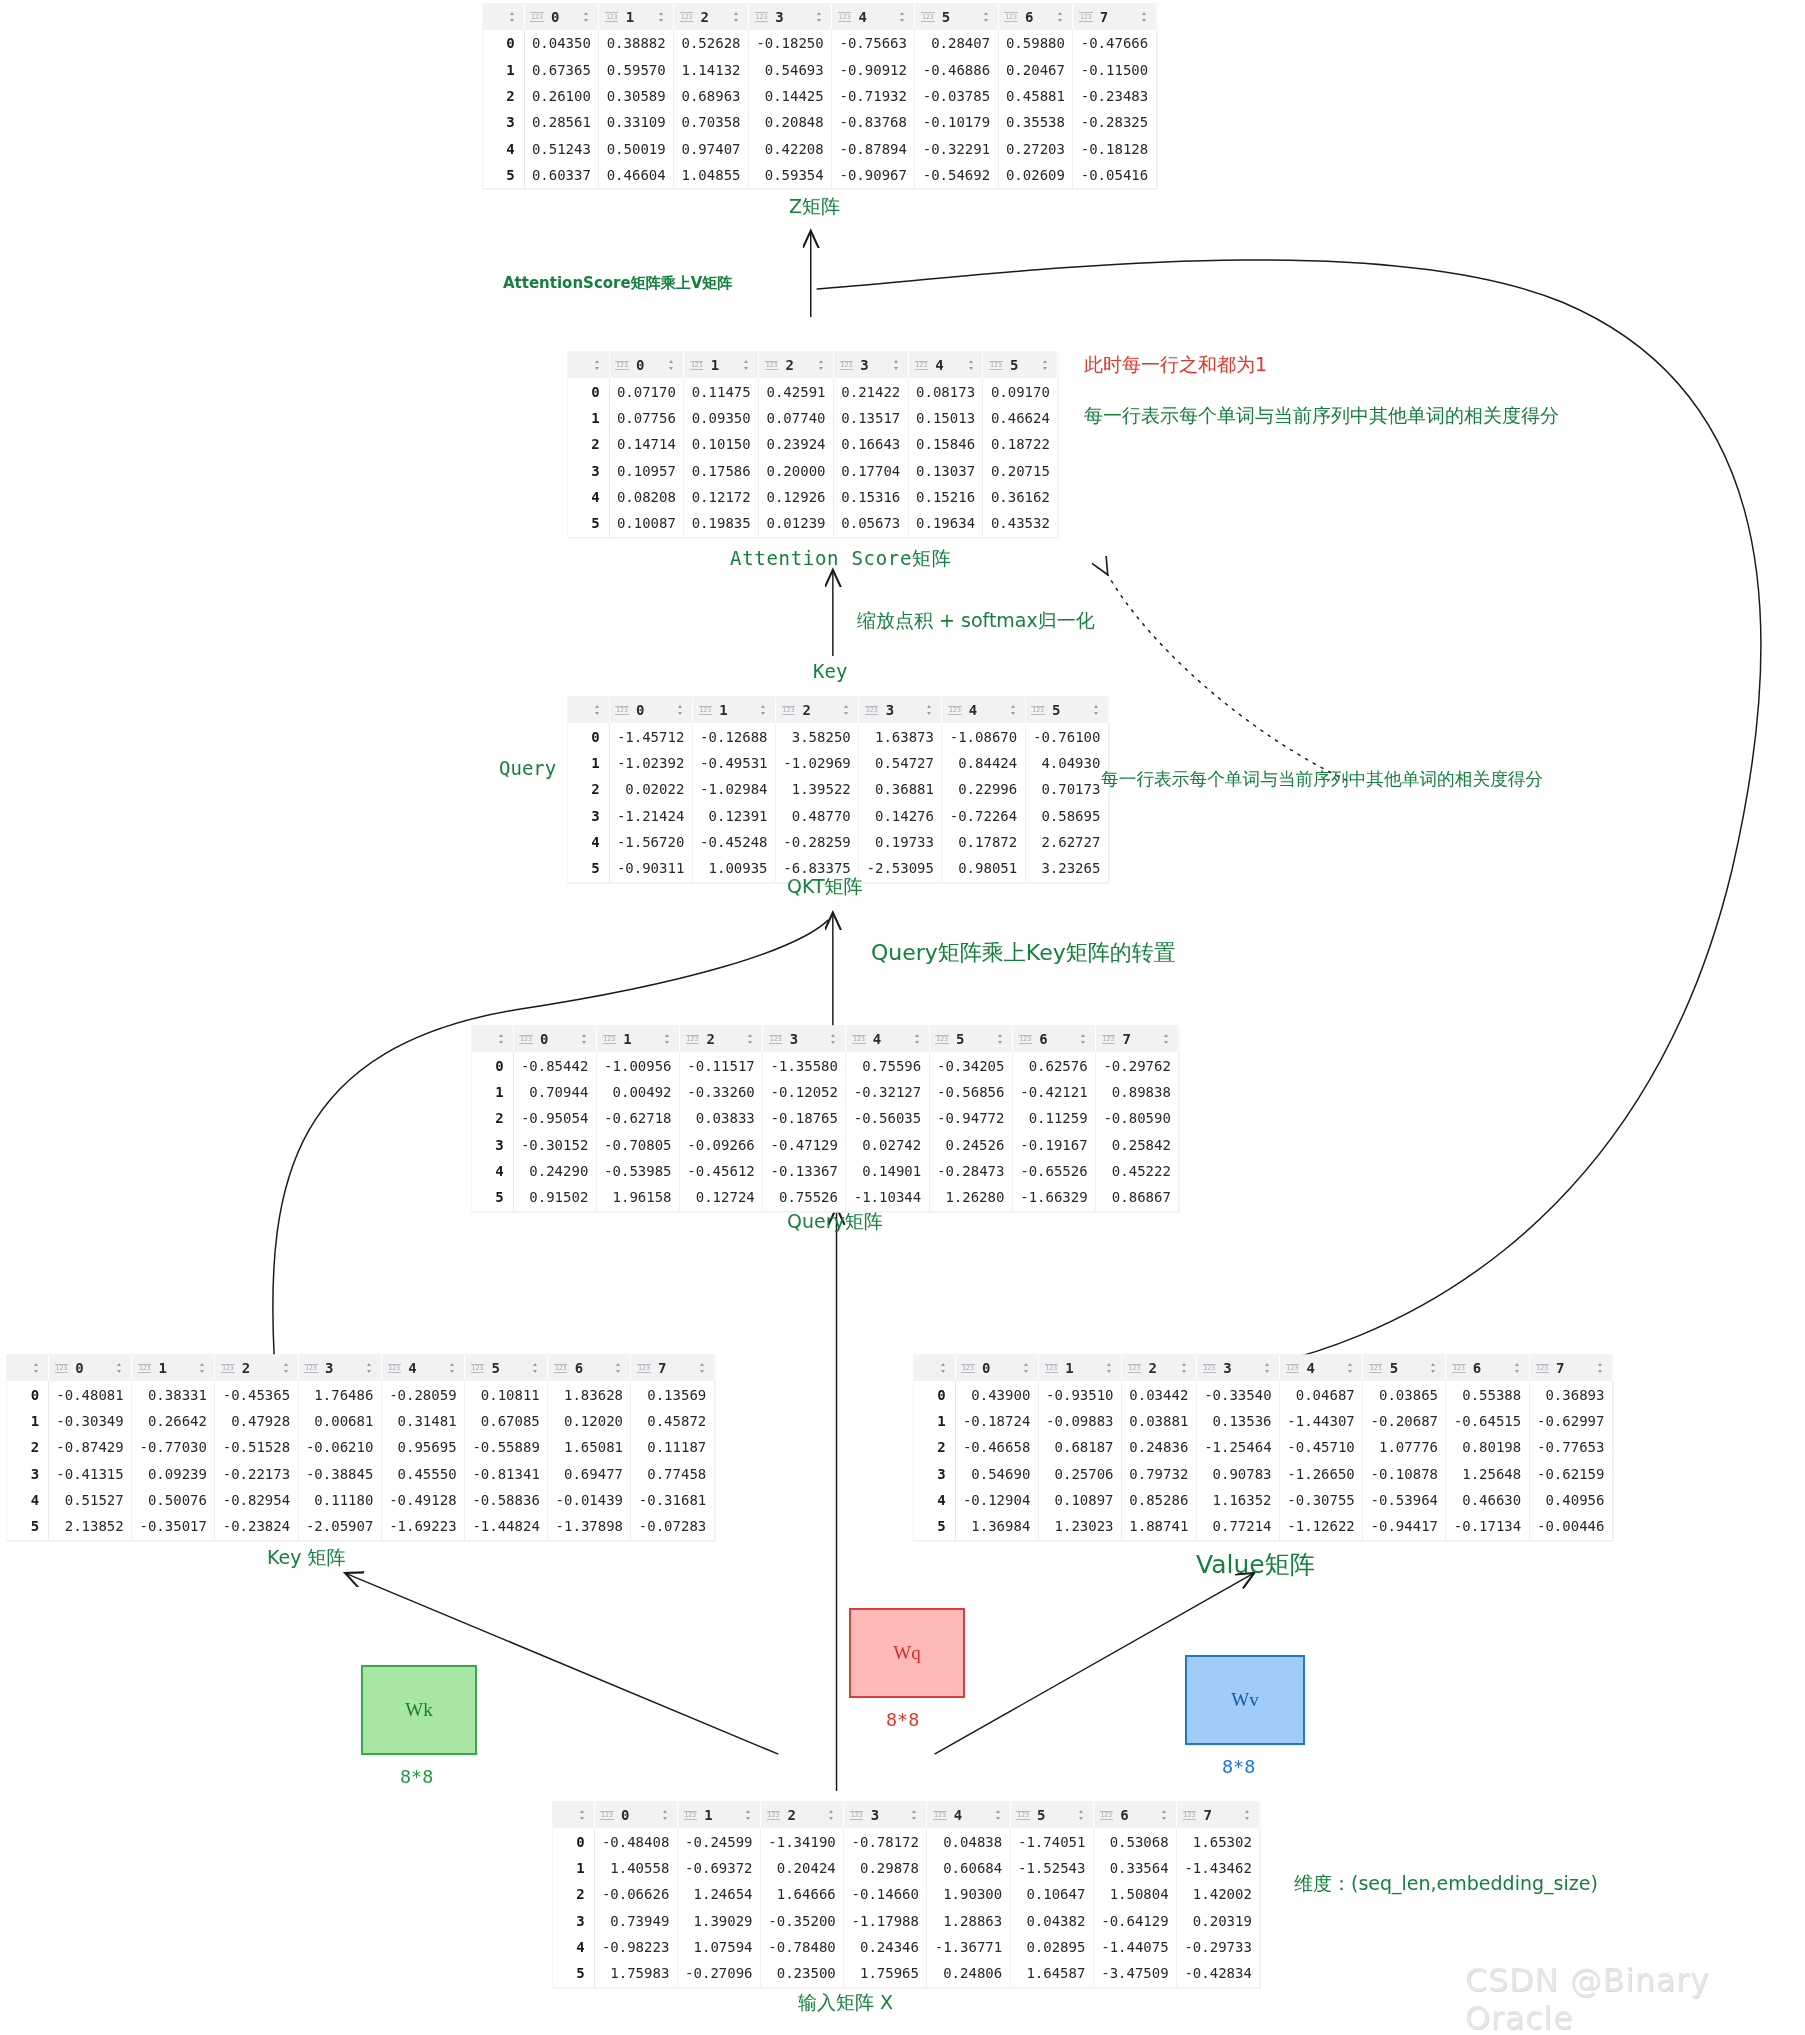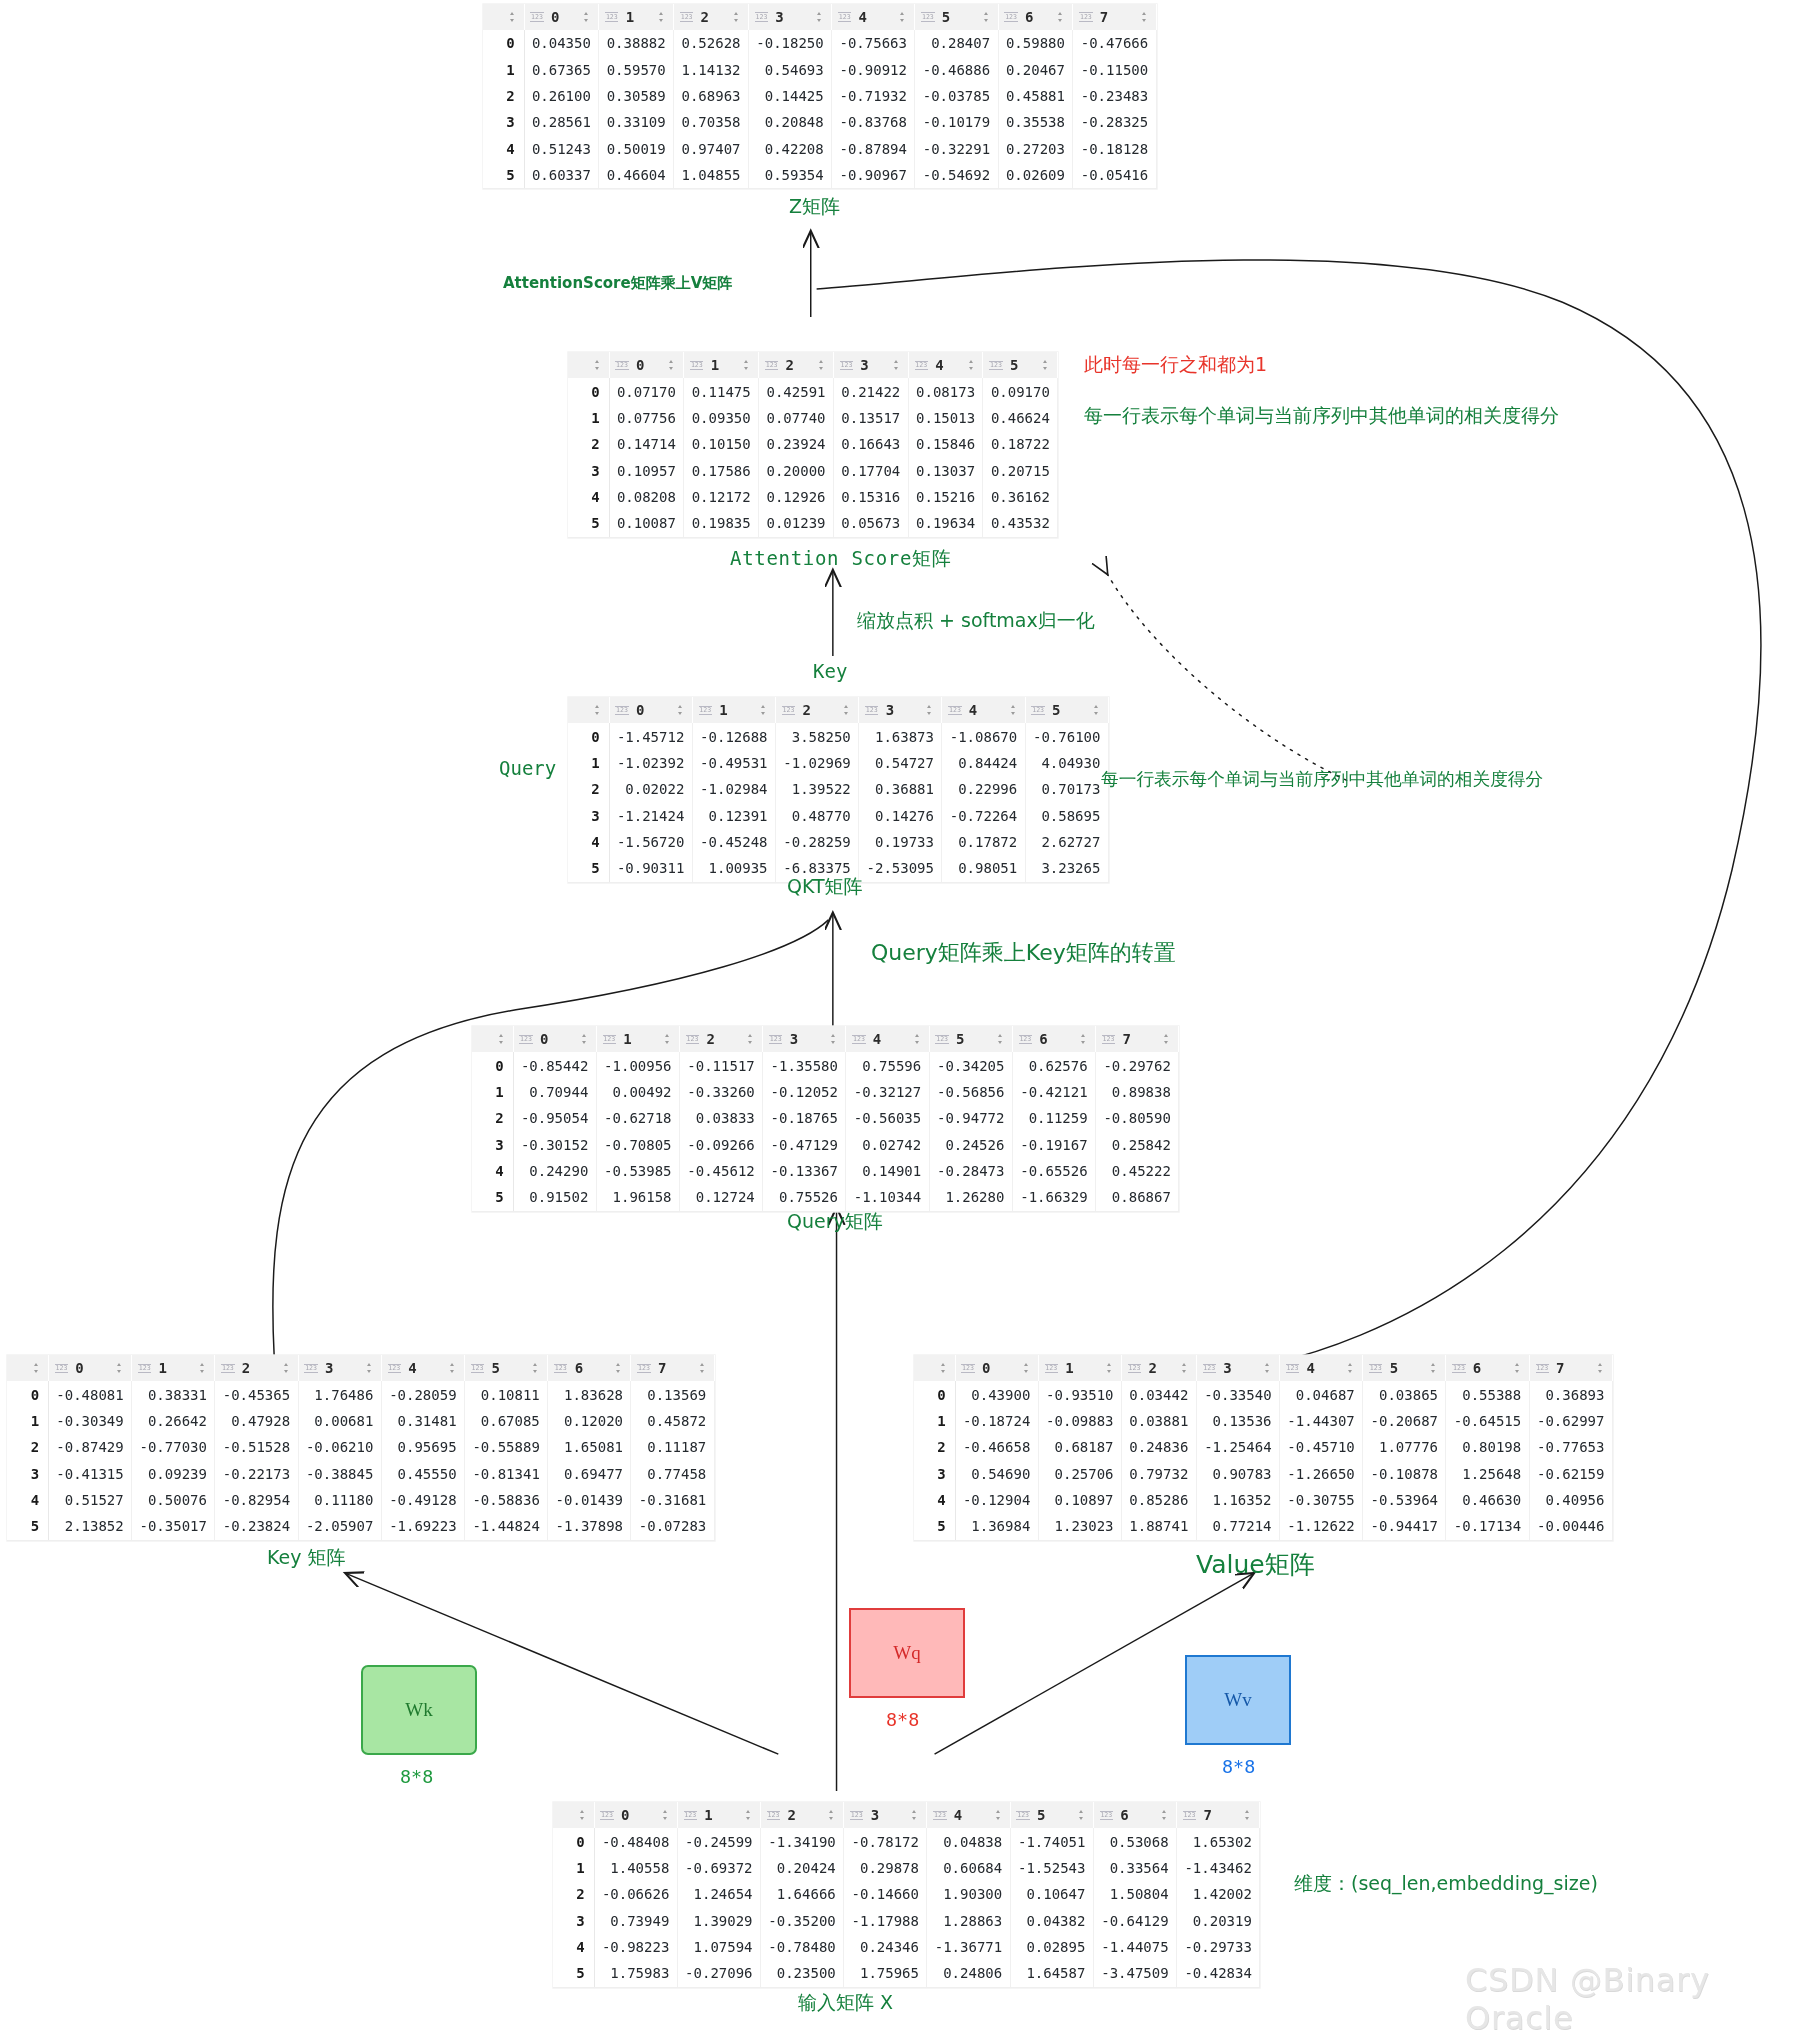--- a/index.html
+++ b/index.html
@@ -1041,31 +1041,31 @@
   <div class="lbl cn" style="left:787px;top:1209px;font-size:19px;">Query矩阵</div>
 
   <div class="lbl cn" style="left:267px;top:1545px;font-size:19px;">Key 矩阵</div>
 
   <div class="lbl cn" style="left:1196px;top:1548px;font-size:25px;">Value矩阵</div>
 
   <div class="lbl cn" style="left:798px;top:1990px;font-size:19px;">输入矩阵 X</div>
 
   <div class="lbl cn" style="left:1294px;top:1871px;font-size:19px;">维度：(seq_len,embedding_size)</div>
 
-  <div class="wbox wk" style="left:361px;top:1665px;width:116px;height:90px;border-radius:7px;">
+  <div class="wbox wk" style="left:361px;top:1665px;width:116px;height:90px;">
     <span>Wk</span>
   </div>
   <div class="lbl green" style="left:400px;top:1766px;font-size:18.4px;">8*8</div>
 
   <div class="wbox wq" style="left:849px;top:1608px;width:116px;height:90px;">
     <span>Wq</span>
   </div>
   <div class="lbl red" style="left:886px;top:1709px;font-size:18.4px;">8*8</div>
 
-  <div class="wbox wv" style="left:1185px;top:1655px;width:106px;height:90px;justify-content:center;">
+  <div class="wbox wv" style="left:1185px;top:1655px;width:120px;height:90px;justify-content:center;">
     <span>Wv</span>
   </div>
   <div class="lbl blue" style="left:1222px;top:1756px;font-size:18.4px;">8*8</div>
 
   <div class="watermark" style="left:1465px;top:1961px;">CSDN @Binary Oracle</div>
 
 </div>
 
 
 </body></html>

